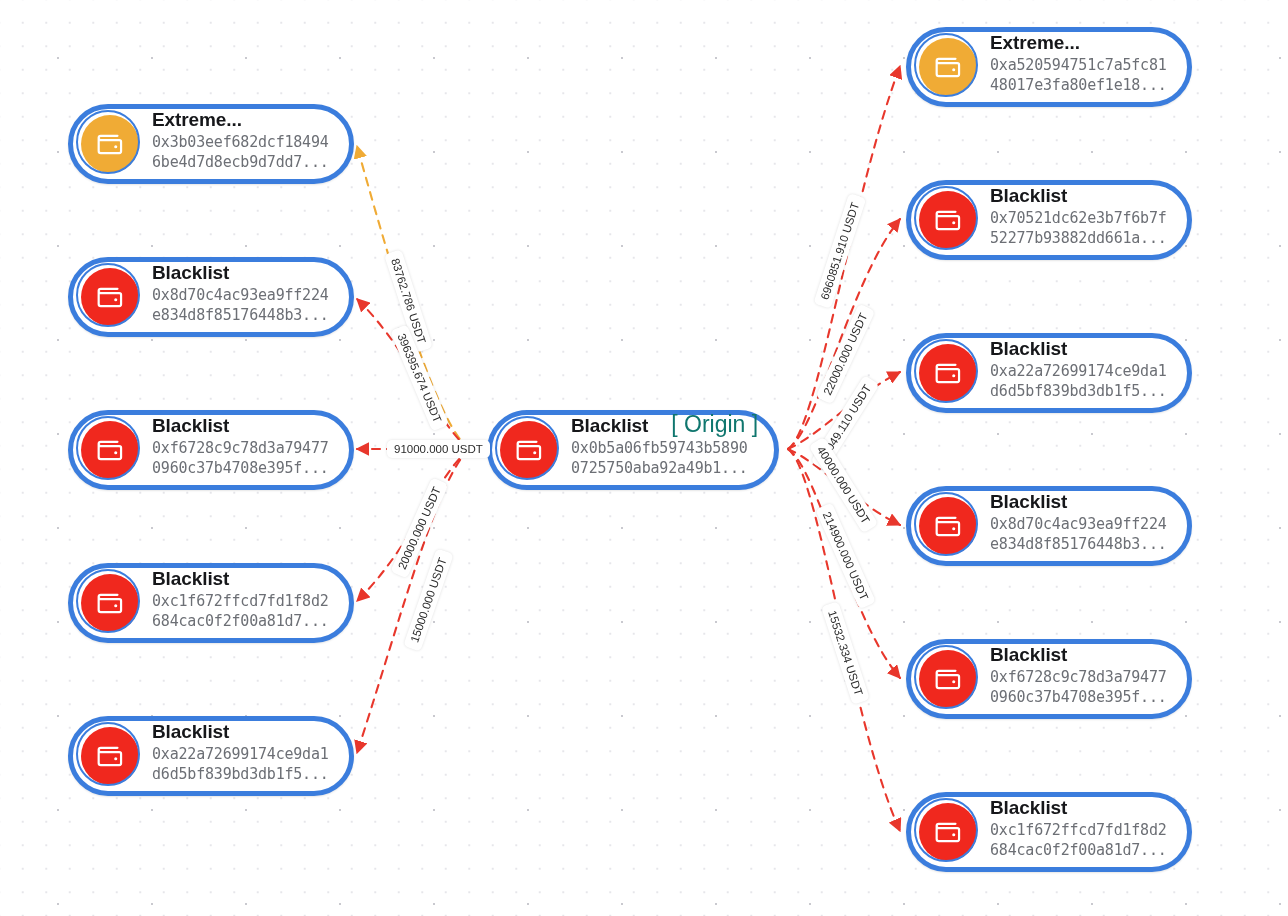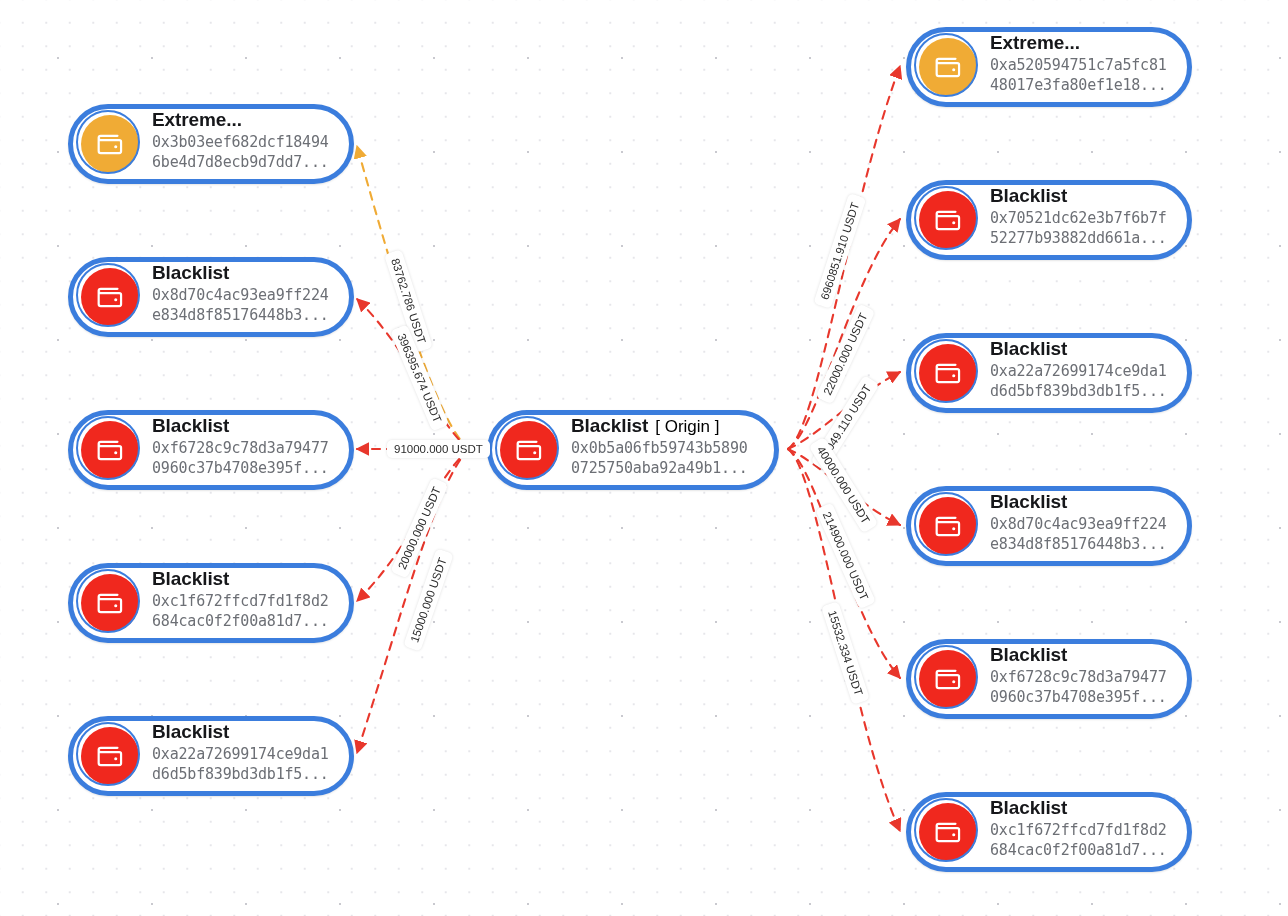--- a/index.html
+++ b/index.html
@@ -71,24 +71,25 @@
     line-height: 1.18;
   }
   .node-title {
     font-size: 19px;
     font-weight: bold;
     color: #16171a;
     letter-spacing: -0.1px;
     white-space: nowrap;
   }
   .node-origin {
-    font-size: 17px;
-    color: #000000;
+    font-size: 23px;
+    color: #0f766e;
     font-weight: normal;
     white-space: nowrap;
+    margin-left: 16px;
   }
   .node-addr {
     font-family: "DejaVu Sans Mono", "Liberation Mono", monospace;
     font-size: 15px;
     color: #6c6f75;
     line-height: 1.38;
     white-space: nowrap;
     letter-spacing: -0.2px;
   }
   .edge-label {

